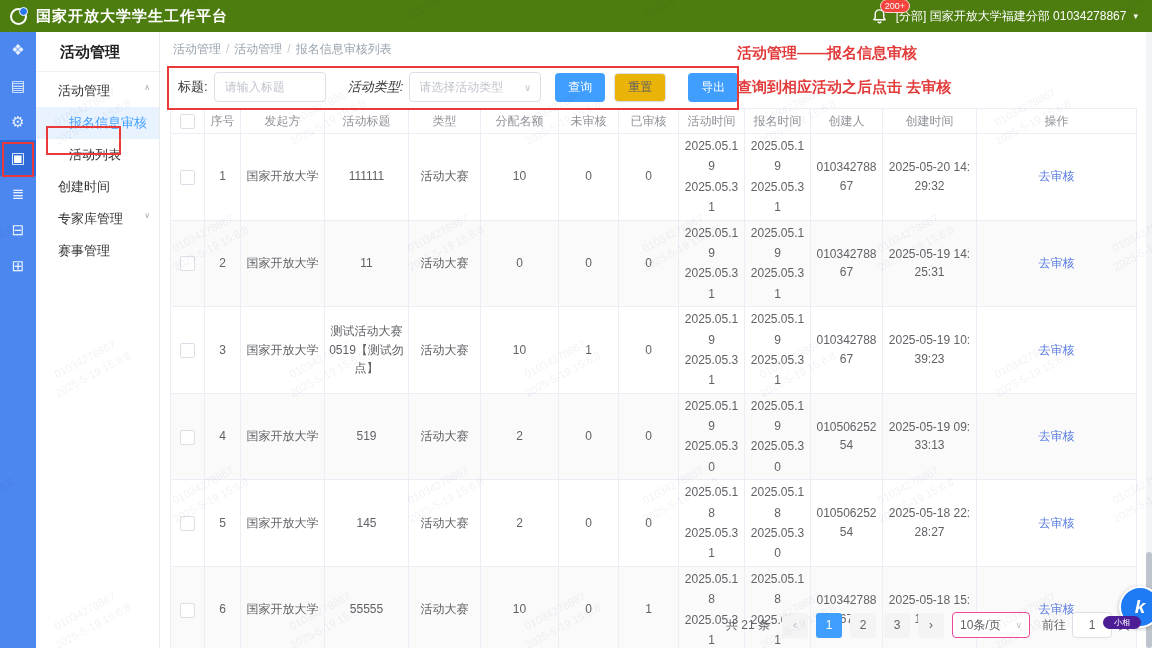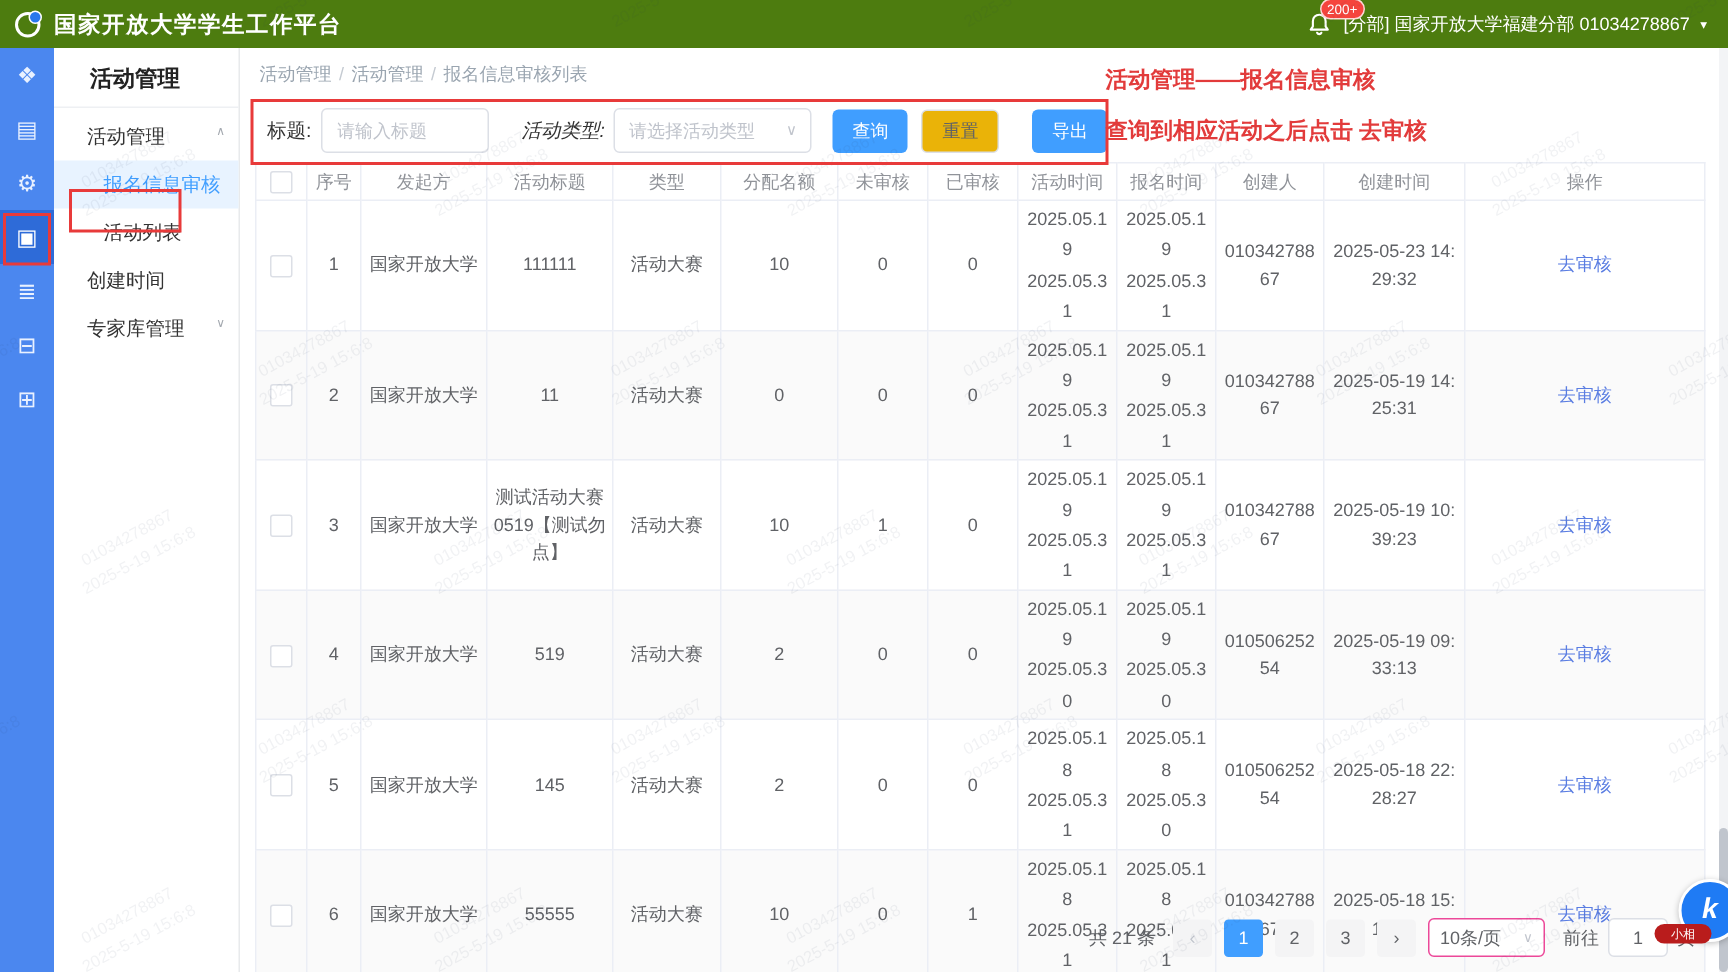--- a/index.html
+++ b/index.html
@@ -100,21 +100,21 @@
   #note2{left:737px;top:78px;}
   
   .scrollbar{position:absolute;right:0;top:32px;width:6px;height:616px;background:#f3f4f6;z-index:6;}
   .scroll-thumb{position:absolute;right:0;top:520px;width:6px;height:96px;background:#c0c5cd;
     border-radius:3px;}
   
   .floating-widget{position:absolute;right:-9px;top:586px;z-index:25;}
   .fw-circle{width:38px;height:38px;border-radius:50%;background:#1f7bf4;border:2px solid #fff;
     color:#fff;display:flex;align-items:center;justify-content:center;font-weight:bold;
     font-style:italic;font-size:19px;box-shadow:0 1px 4px rgba(0,0,0,.25);}
-  .fw-label{position:absolute;left:-16px;bottom:-1px;background:#b91c1c;color:#fff;font-size:8px;
+  .fw-label{position:absolute;left:-16px;bottom:-1px;background:#4c1d95;color:#fff;font-size:8px;
     padding:1px 11px;border-radius:7px;white-space:nowrap;}
   
   .watermarks{position:absolute;inset:0;z-index:20;pointer-events:none;overflow:hidden;}
   .wm{position:absolute;transform:rotate(-28deg);color:rgba(40,55,85,0.065);font-size:11px;
     line-height:1.5;white-space:nowrap;text-align:center;}
 </style>
 </head>
 <body>
 
 <div class="topbar">
@@ -144,20 +144,21 @@
   </div>
 
 <div class="sidebar">
   <div class="sidebar-title">活动管理</div>
   <div class="menu" id="menu">
       <div class="menu-item"><span>活动管理</span><span class="menu-caret">∧</span></div>
       <div class="menu-item level2 active"><span>报名信息审核</span></div>
       <div class="menu-item level2"><span>活动列表</span></div>
       <div class="menu-item"><span>创建时间</span></div>
       <div class="menu-item"><span>专家库管理</span><span class="menu-caret">∨</span></div>
+      <div class="menu-item"><span>赛事管理</span></div>
     </div>
 </div>
 
 <div class="main">
   <div class="breadcrumb" id="breadcrumb"><span>活动管理</span><span class="sep">/</span><span>活动管理</span><span class="sep">/</span><span>报名信息审核列表</span></div>
 
   <div class="filter-row">
     <span class="f-label">标题:</span>
     <input class="f-input" placeholder="请输入标题" style="">
     <span class="f-label type-label">活动类型:</span>
@@ -216,21 +217,21 @@
             <td>0</td>
             <td>
               <div class="time-line">2025.05.19</div>
               <div class="time-line">2025.05.31</div>
             </td>
             <td>
               <div class="time-line">2025.05.19</div>
               <div class="time-line">2025.05.31</div>
             </td>
             <td>01034278867</td>
-            <td>2025-05-23 14:29:32</td>
+            <td>2025-05-20 14:29:32</td>
             <td><span class="link">去审核</span></td>
           </tr>
           <tr class="striped">
             <td><span class="checkbox"></span></td>
             <td>2</td>
             <td>国家开放大学</td>
             <td>11</td>
             <td>活动大赛</td>
             <td>0</td>
             <td>0</td>

